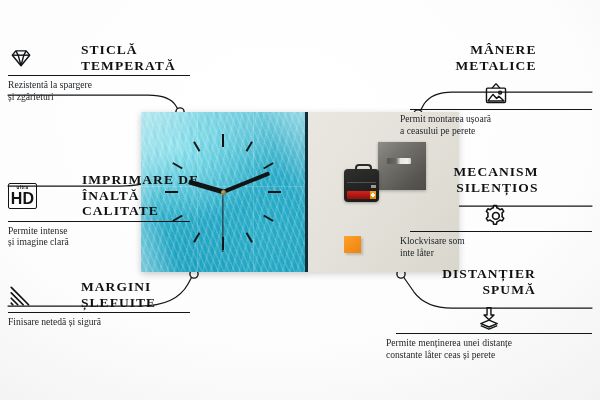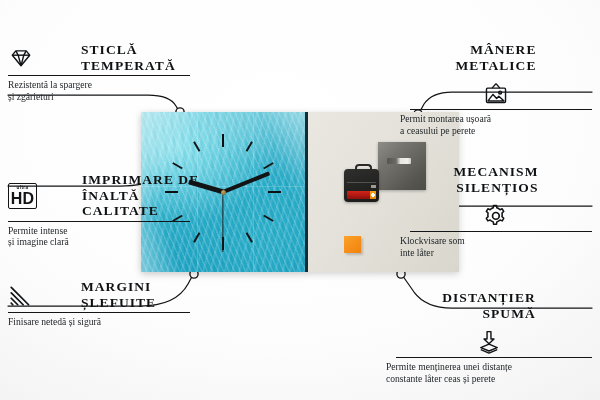--- a/index.html
+++ b/index.html
@@ -405,21 +405,21 @@
           <path d="M9.3 3.3 A9 9 0 0 0 6.1 5.2 L3.9 4.3 L2.4 6.9 L4.1 8.5 A9 9 0 0 0 4.1 12.2 L2.4 13.8 L3.9 16.4 L6.1 15.5 A9 9 0 0 0 9.3 17.4 L9.6 19.8 H12.6 L12.9 17.4 A9 9 0 0 0 16.1 15.5 L18.3 16.4 L19.8 13.8 L18.1 12.2 A9 9 0 0 0 18.1 8.5 L19.8 6.9 L18.3 4.3 L16.1 5.2 A9 9 0 0 0 12.9 3.3 L12.6 0.9 H9.6 Z" transform="translate(0.9 1.4) scale(0.92)"></path>
           <circle cx="11.9" cy="11.9" r="3.1"></circle>
         </svg>
       </span>
     </div>
     <div class="rule" style="width:182px; margin-left:10px;"></div>
     <div class="sub">Klockvisare som
 inte låter</div>
   </div>
 
-  <div class="callout right" style="left:386px; top:290px; width:206px;">
+  <div class="callout right" style="left:386px; top:266px; width:206px;">
     <div class="head">
       <span class="title">DISTANȚIER
 SPUMĂ</span>
       <span class="ico">
         <svg viewBox="0 0 24 24" fill="none" stroke="currentColor" stroke-width="1.3" stroke-linejoin="round">
           <path d="M10.2 2.4 H13.8 V9.2 H16.6 L12 13.6 L7.4 9.2 H10.2 Z"></path>
           <path d="M12 13.9 L19.6 17.1 L12 20.3 L4.4 17.1 Z"></path>
           <path d="M4.4 19.1 L12 22.3 L19.6 19.1"></path>
         </svg>
       </span>

